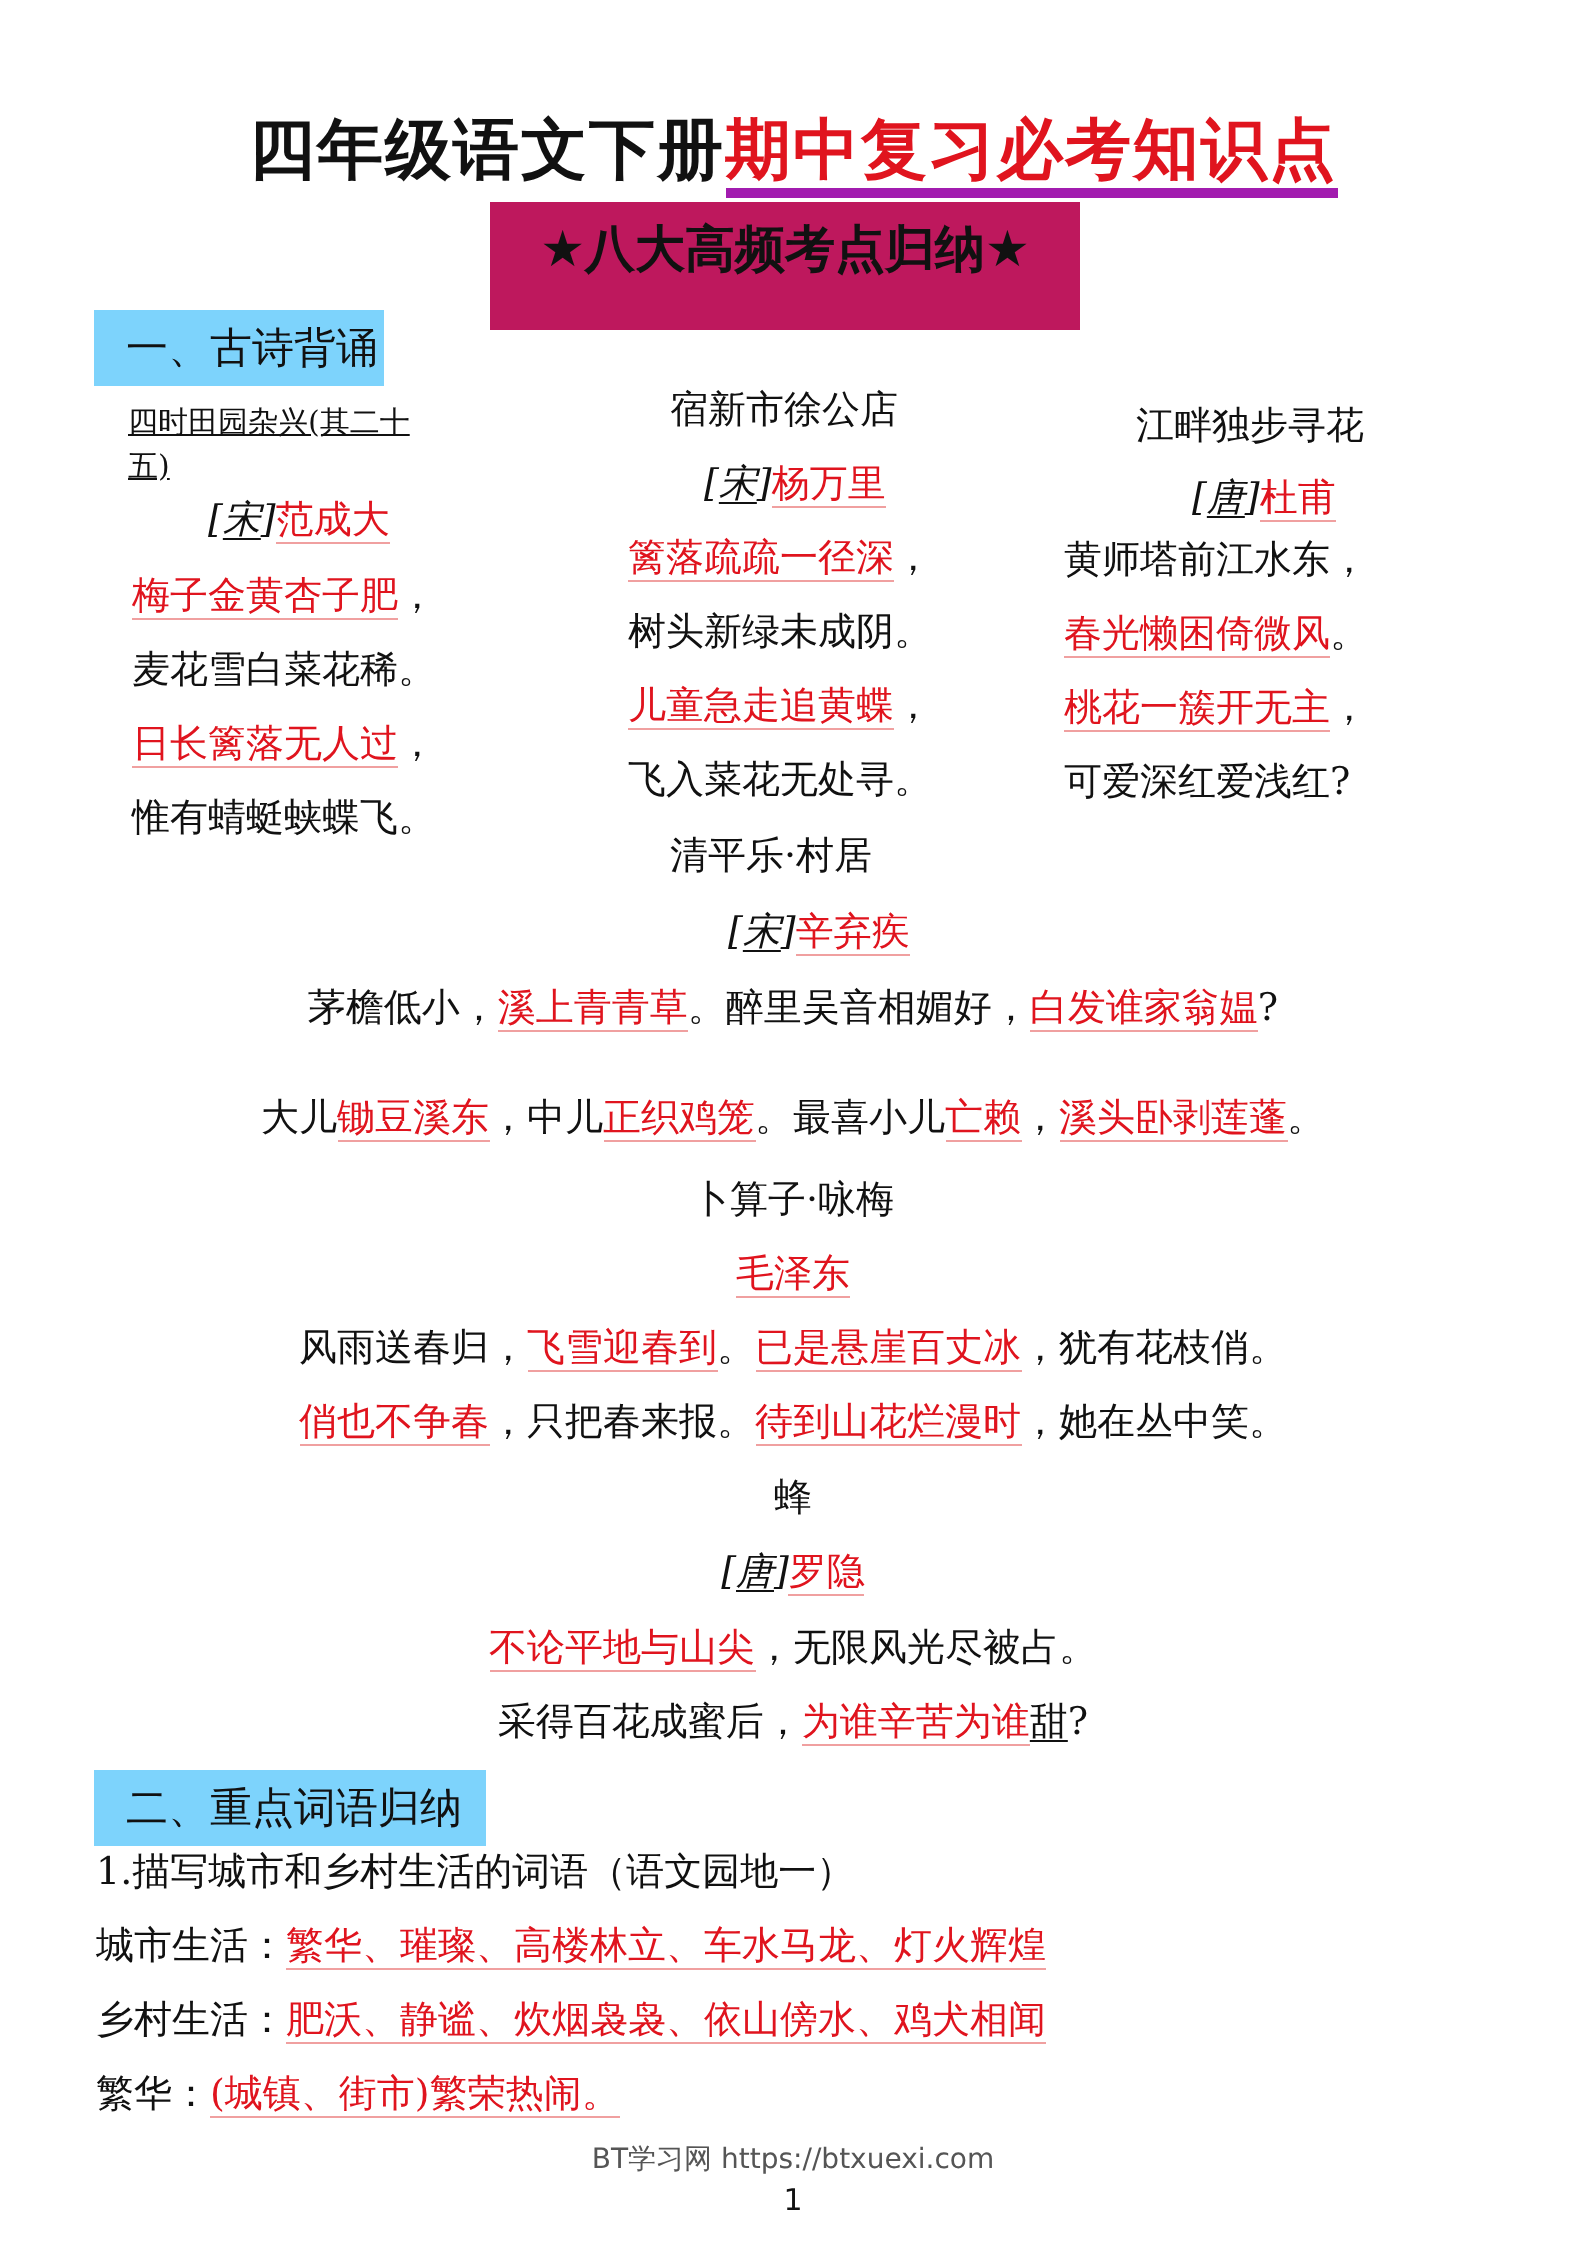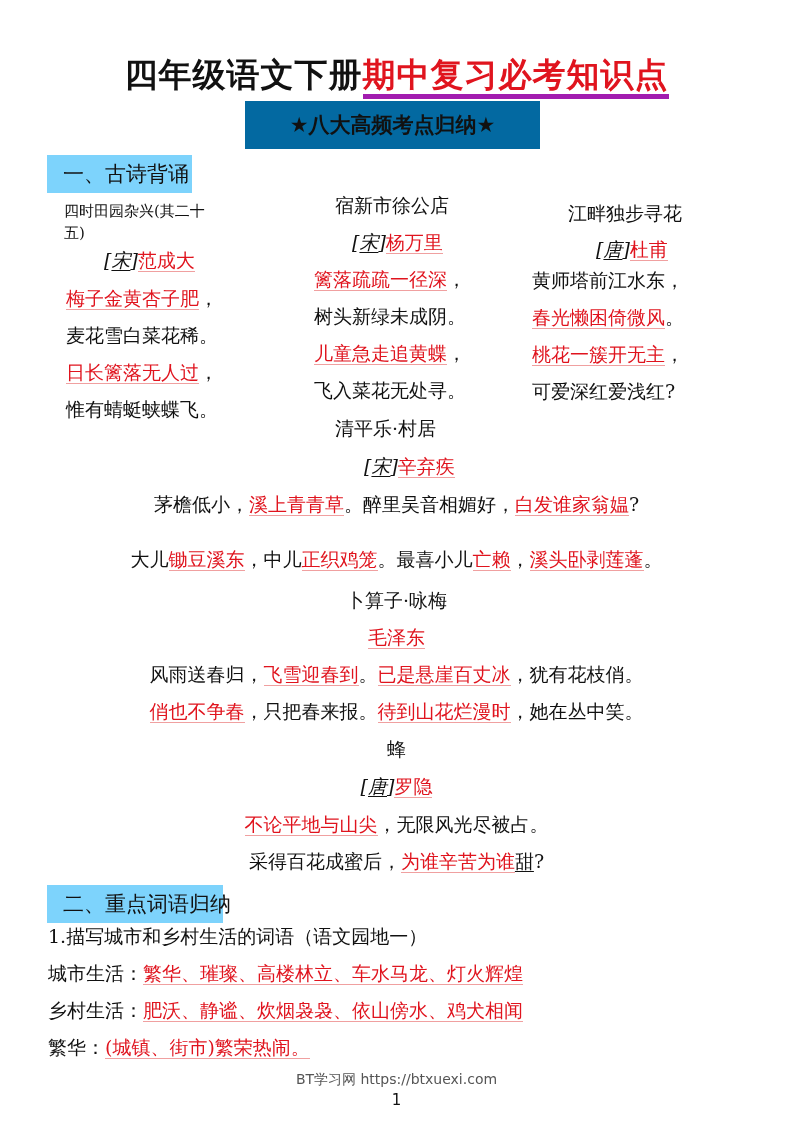--- a/index.html
+++ b/index.html
@@ -3,24 +3,24 @@
 <meta charset="utf-8">
 <style>
   * { margin: 0; padding: 0; box-sizing: border-box; }
   html, body { width: 793px; height: 1122px; background: #ffffff; overflow: hidden; }
   body { position: relative; font-family: "DejaVu Serif", "Liberation Serif", serif; color: #111; }
   .abs { position: absolute; white-space: nowrap; }
   .red { color: #e0141e; border-bottom: 1px solid #f0a0a0; }
   .ul { text-decoration: underline; text-underline-offset: 3px; }
   .title { left: 0; width: 793px; top: 52px; text-align: center; font-size: 33px; font-weight: bold; letter-spacing: 1px; line-height: 46px; font-family: "DejaVu Sans", sans-serif; }
   .title .t-red { color: #e0141e; border-bottom: 5px solid #a21caf; }
-  .subtitle { left: 245px; top: 101px; width: 295px; height: 48px; background: #0369a1; text-align: center; font-size: 21px; font-weight: bold; line-height: 48px; font-family: "DejaVu Sans", sans-serif; }
+  .subtitle { left: 245px; top: 101px; width: 295px; height: 64px; background: #be185d; text-align: center; font-size: 25px; font-weight: bold; line-height: 48px; font-family: "DejaVu Sans", sans-serif; }
   .section { background: #7dd3fc; font-size: 21px; line-height: 38px; padding-left: 16px; }
   .poem-line { font-size: 19px; line-height: 37px; }
-  .small { font-size: 15px; line-height: 22px; }
+  .small { font-size: 15px; line-height: 22px; text-decoration: underline; }
   .footer { left: 0; width: 793px; text-align: center; font-family: "DejaVu Sans", sans-serif; color: #555; font-size: 14px; }
 </style>
 </head>
 <body>
 
 <div class="abs title">
   <span>四年级语文下册</span><span class="t-red">期中复习必考知识点</span>
 </div>
 <div class="abs subtitle">★八大高频考点归纳★</div>
 
@@ -80,21 +80,21 @@
 <div class="abs poem-line" style="left:0; width:793px; top:768px; text-align:center;">
   <i>[<span class="ul">唐</span>]</i><span class="red">罗隐</span>
 </div>
 <div class="abs poem-line" style="left:0; width:793px; top:806px; text-align:center;">
   <span class="red">不论平地与山尖</span><span>，无限风光尽被占。</span>
 </div>
 <div class="abs poem-line" style="left:0; width:793px; top:843px; text-align:center;">
   <span>采得百花成蜜后，</span><span class="red">为谁辛苦为谁</span><span class="ul">甜</span><span>?</span>
 </div>
 
-<div class="abs section" style="left:47px; top:885px; width:176px;">二、重点词语归纳</div>
+<div class="abs section" style="left:47px; top:885px; width:196px;">二、重点词语归纳</div>
 <div class="abs poem-line" style="left:48px; top:918px;">1.描写城市和乡村生活的词语（语文园地一）</div>
 
 <div class="abs poem-line" style="left:48px; top:955px;">
   <span>城市生活：</span><span class="red">繁华</span><span class="red">、</span><span class="red">璀璨</span><span class="red">、</span><span class="red">高楼林立</span><span class="red">、</span><span class="red">车水马龙</span><span class="red">、</span><span class="red">灯火辉煌</span>
 </div>
 <div class="abs poem-line" style="left:48px; top:992px;">
   <span>乡村生活：</span><span class="red">肥沃</span><span class="red">、</span><span class="red">静谧</span><span class="red">、</span><span class="red">炊烟袅袅</span><span class="red">、</span><span class="red">依山傍水</span><span class="red">、</span><span class="red">鸡犬相闻</span>
 </div>
 <div class="abs poem-line" style="left:48px; top:1029px;text-align:center;">
   <span>繁华：</span><span class="red">(城镇、街市)繁荣热闹。</span>

